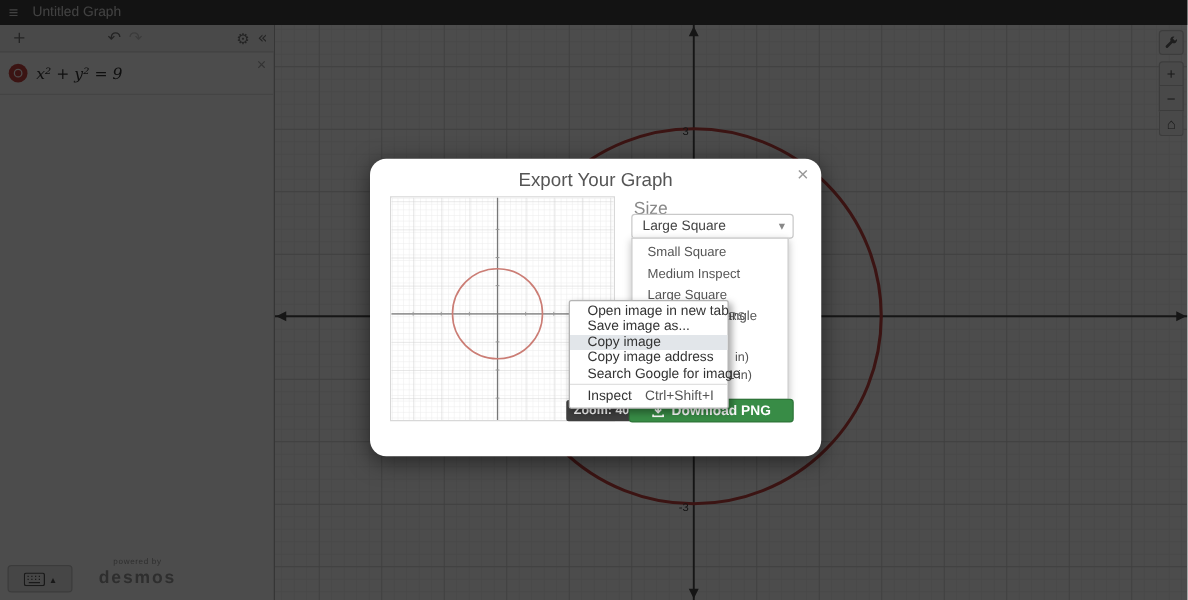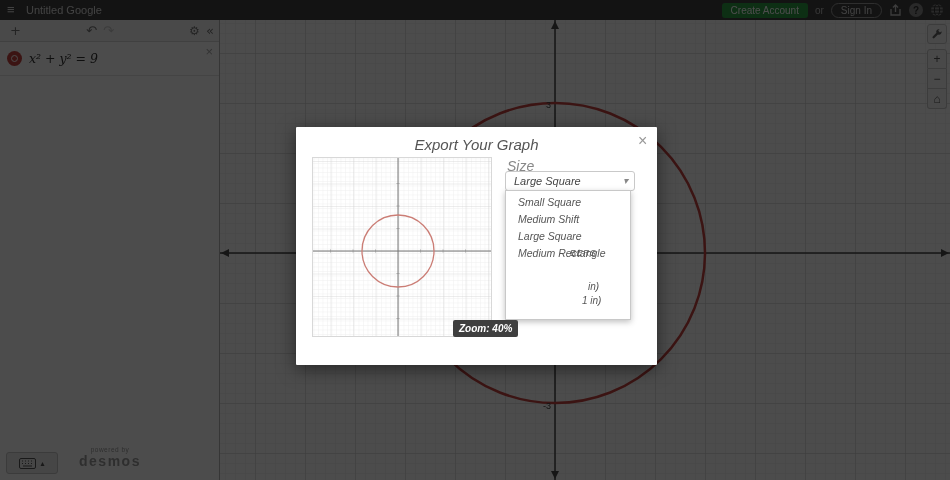--- a/index.html
+++ b/index.html
@@ -43,21 +43,21 @@
   .tool-btn { width:20px; height:20px; background:#f5f5f5; border:1px solid #c9c9c9; color:#555; display:flex; align-items:center; justify-content:center; font-size:12px; cursor:pointer; }
   .tool-wrench { border-radius:3px; margin-bottom:5px; }
   .zoom-group .tool-btn { border-radius:0; border-top:none; }
   .zoom-group .tool-btn:first-child { border-radius:3px 3px 0 0; border-top:1px solid #c9c9c9; }
   .zoom-group .tool-btn:last-child { border-radius:0 0 3px 3px; }
 
   
   .overlay { position:absolute; left:0; top:0; width:950px; height:480px; background:rgba(0,0,0,0.70); z-index:10; }
 
   
-  .modal { position:absolute; left:296px; top:127px; width:361px; height:238px; background:#fff; border-radius:1px; box-shadow:0 4px 18px rgba(0,0,0,0.5); z-index:20;font-style:italic; }
+  .modal { position:absolute; left:296px; top:127px; width:361px; height:238px; background:#fff; border-radius:13px; box-shadow:0 4px 18px rgba(0,0,0,0.5); z-index:20; }
   .modal-title { position:absolute; left:0; top:9px; width:100%; text-align:center; font-size:15px; color:#555; }
   .modal-close { position:absolute; right:10px; top:5px; font-size:16px; color:#999; cursor:pointer; }
   .preview { position:absolute; left:16px; top:30px; width:180px; height:180px; border:1px solid #d8d8d8; background:#fff; }
   .size-label { position:absolute; left:211px; top:31px; font-size:14px; color:#888; }
   .size-select { position:absolute; left:209px; top:44px; width:130px; height:20px; border:1px solid #c9c9c9; border-radius:3px; background:#fff; font-size:11px; color:#444; display:flex; align-items:center; padding-left:8px; cursor:pointer; }
   .size-chevron { position:absolute; right:6px; top:3px; color:#888; font-size:10px; }
   .size-list { position:absolute; left:209px; top:63px; width:126px; height:130px; background:#fff; border:1px solid #c8c8c8; box-shadow:0 2px 6px rgba(0,0,0,0.25); z-index:2; }
   .size-opt { height:11px; line-height:11px; font-size:10.5px; color:#555; padding-left:12px; margin-top:6px; cursor:pointer; white-space:nowrap; }
   .frag { position:absolute; color:#555; }
   .frag-1 { left:64px; top:57px; font-size:9px; letter-spacing:0.5px; }
@@ -76,40 +76,21 @@
 
   svg { display:block; }
 </style>
 </head>
 <body>
 
 <div id="app">
 
   <div class="header">
     <span class="hamburger">≡</span>
-    <span class="graph-title">Untitled Google</span>
-    <div class="hdr-right">
-      <span class="btn-create">Create Account</span>
-      <span class="or-label">or</span>
-      <span class="btn-signin">Sign In</span>
-      <span class="hdr-icon">
-        <svg width="13" height="13" viewBox="0 0 13 13">
-            <path d="M2 5 v6 h9 v-6" fill="none" stroke="#ccc" stroke-width="1.3"></path>
-            <path d="M6.5 8 V1.5 M4 3.5 L6.5 1 L9 3.5" fill="none" stroke="#ccc" stroke-width="1.3"></path>
-          </svg>
-      </span>
-      <span class="circle-icon">?</span>
-      <span class="hdr-icon">
-        <svg width="14" height="14" viewBox="0 0 14 14">
-            <circle cx="7" cy="7" r="6" fill="#8a8a8a"></circle>
-            <ellipse cx="7" cy="7" rx="2.6" ry="6" fill="none" stroke="#2e2e2e" stroke-width="0.9"></ellipse>
-            <path d="M1 7 H13 M2 3.8 H12 M2 10.2 H12" stroke="#2e2e2e" stroke-width="0.9"></path>
-          </svg>
-      </span>
-    </div>
+    <span class="graph-title">Untitled Graph</span>
   </div>
 
   <div class="exp-panel">
     <div class="exp-toolbar">
       <span class="tb-icon tb-plus">+</span>
       <span class="tb-icon tb-undo">↶</span>
       <span class="tb-icon tb-redo">↷</span>
       <span class="tb-icon tb-gear">⚙</span>
       <span class="tb-icon tb-collapse">«</span>
     </div>
@@ -198,26 +179,45 @@
     </div>
 
     <div class="size-label">Size</div>
     <div class="size-select">
       <span>Large Square</span>
       <span class="size-chevron">▾</span>
     </div>
 
     <div class="size-list">
       <div class="size-opt">Small Square</div>
-      <div class="size-opt">Medium Shift</div>
+      <div class="size-opt">Medium Inspect</div>
       <div class="size-opt">Large Square</div>
       <div class="size-opt">Medium Rectangle</div>
       <span class="frag frag-1">BERS</span>
       <span class="frag frag-2">in)</span>
       <span class="frag frag-3">1 in)</span>
     </div>
 
     <div class="zoom-badge">Zoom: 40%</div>
 
-  </div>
-
+    <div class="dl-btn">
+      <svg width="11" height="11" viewBox="0 0 11 11">
+          <path d="M5.5 1 V6.5 M3 4.5 L5.5 7 L8 4.5" fill="none" stroke="#fff" stroke-width="1.4"></path>
+          <path d="M1.5 8.5 v1.5 h8 v-1.5" fill="none" stroke="#fff" stroke-width="1.4"></path>
+        </svg>
+      <span>Download PNG</span>
+    </div>
+  </div>
+
+  <div class="ctx-menu">
+    <div class="ctx-item">Open image in new tab</div>
+    <div class="ctx-item">Save image as...</div>
+    <div class="ctx-item hl">Copy image</div>
+    <div class="ctx-item">Copy image address</div>
+    <div class="ctx-item">Search Google for image</div>
+    <div class="ctx-sep"></div>
+    <div class="ctx-inspect">
+      <span>Inspect</span>
+      <span class="ctx-shortcut">Ctrl+Shift+I</span>
+    </div>
+  </div>
 
 </div>
 
 </body></html>

